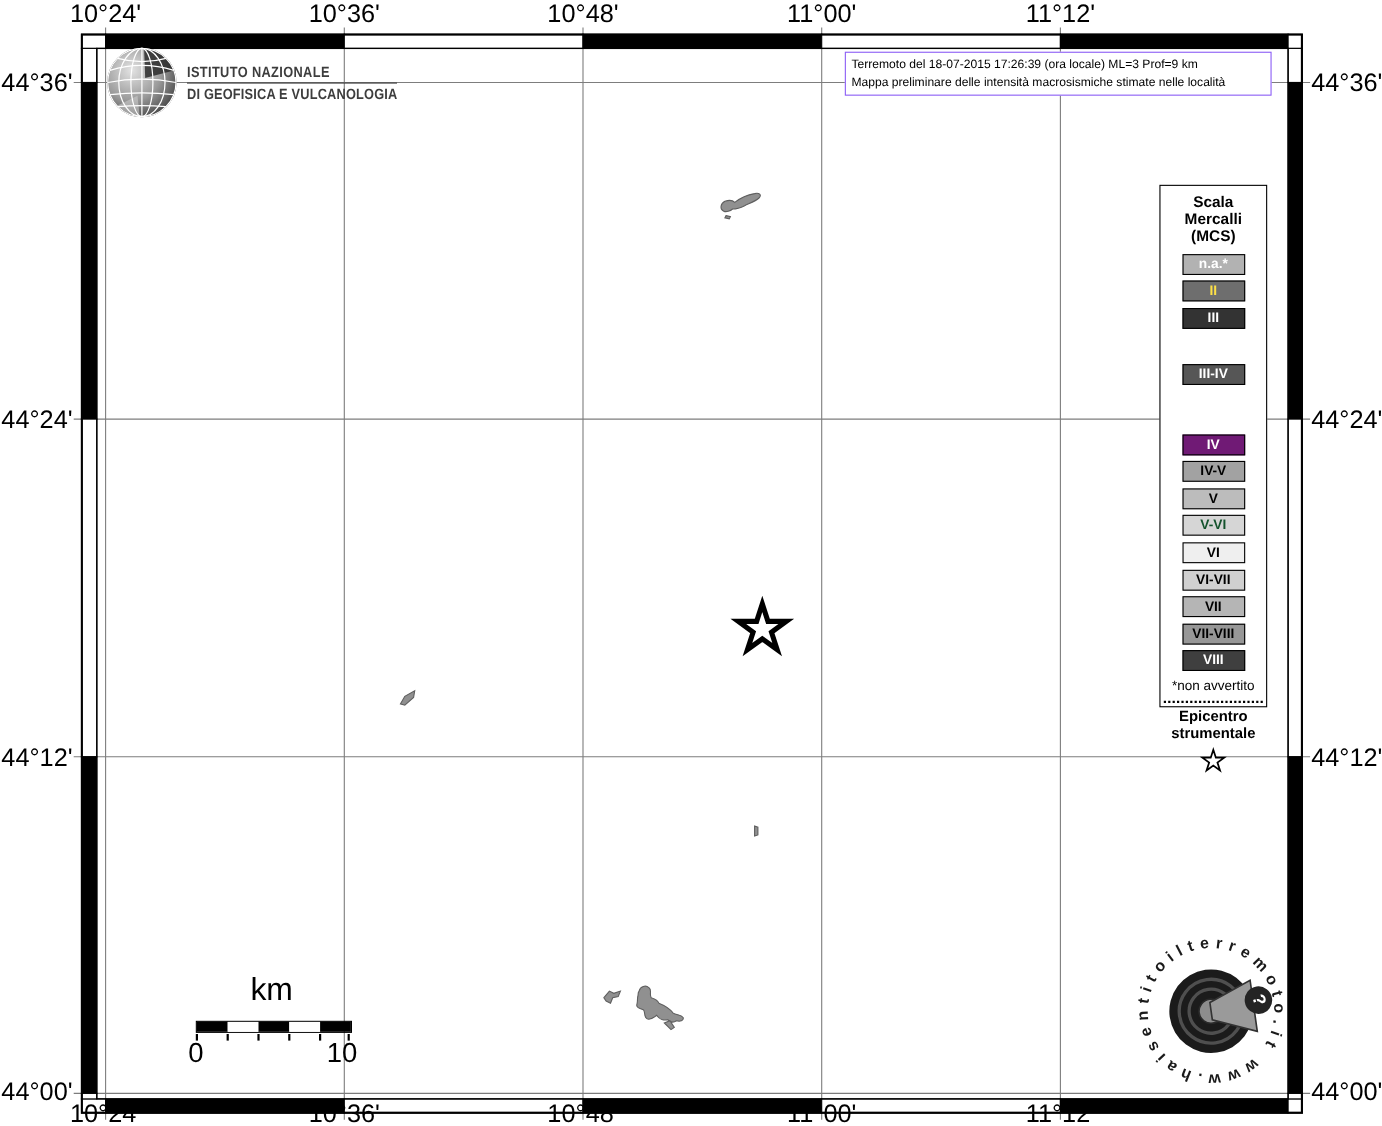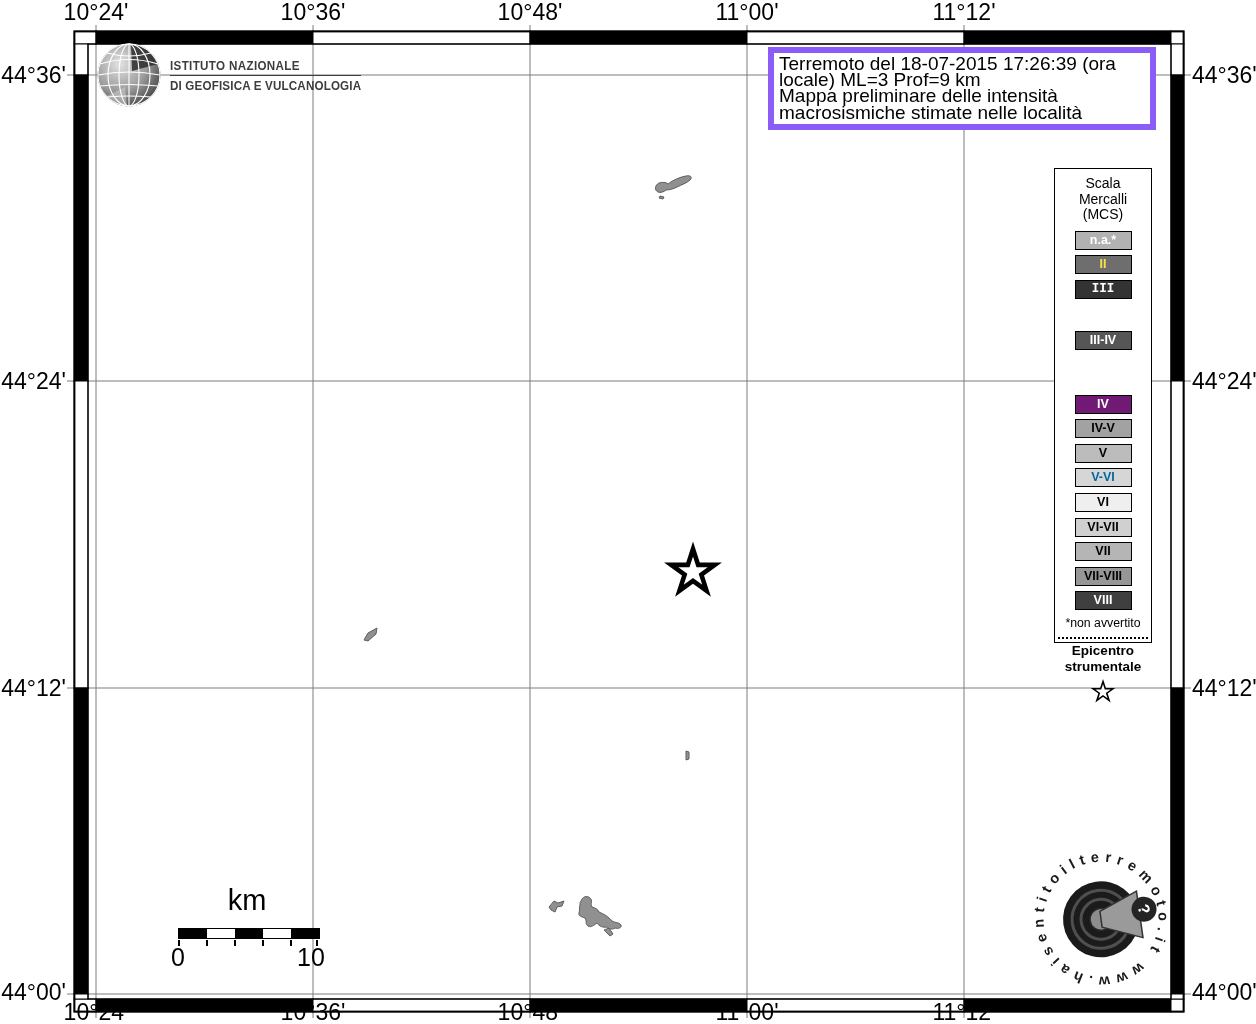--- a/index.html
+++ b/index.html
@@ -8,34 +8,34 @@
     font-family:"Liberation Sans",sans-serif;color:#000;overflow:hidden;
   }
   .abs{position:absolute;}
   
   .lon-label{width:120px;text-align:center;font-size:23px;height:24px;line-height:24px;}
   .lat-label{width:66px;font-size:23px;height:26px;line-height:26px;}
   .lat-left{left:0;text-align:right;}
   .lat-right{left:1192px;text-align:left;}
   
   #info-box{
-    left:768px;top:47px;width:388px;background:#fff;border:6px solid #8b5cf6;
-    padding:3px 5px;font-size:19px;line-height:16.2px;box-sizing:border-box;
+    left:768px;top:47px;width:388px;background:#fff;border:1px solid #8b5cf6;
+    padding:3px 5px;font-size:11px;line-height:16.2px;box-sizing:border-box;
   }
   
   #ingv-logo{left:96px;top:42px;width:260px;height:70px;background:transparent;}
   #ingv-text{position:absolute;left:74px;top:16px;color:#3d3d3d;transform:scaleX(.86);transform-origin:left top;white-space:nowrap;}
   #ingv-text .l1{font-size:13.5px;font-weight:bold;letter-spacing:.4px;padding-bottom:2px;border-bottom:1.4px solid #3d3d3d;}
   #ingv-text .l2{font-size:13.5px;font-weight:bold;letter-spacing:.2px;padding-top:2px;}
   
   #legend{
     left:1054px;top:168px;width:98px;height:475px;background:#fff;border:1px solid #000;
     box-sizing:border-box;text-align:center;
   }
-  #legend .title{font-weight:normal;font-size:14px;line-height:15.5px;padding-top:7px;}
+  #legend .title{font-weight:bold;font-size:14px;line-height:15.5px;padding-top:7px;}
   .mcs-box{
     width:55px;height:17px;border:1px solid #000;margin:0 auto 5.6px;
     font-weight:bold;font-size:12.5px;line-height:17px;text-align:center;
   }
   #legend .boxes{margin-top:8px;}
   #legend .footnote{font-size:12.3px;margin-top:3px;text-align:center;}
   #legend .dotsep{border-top:2px dotted #000;margin:7px 3px 4px;}
   #legend .epi{font-weight:bold;font-size:13.5px;line-height:15.5px;}
   
   #scalebar-km{left:187px;top:884px;width:120px;text-align:center;font-size:29px;}
@@ -176,26 +176,26 @@
 
   <div id="legend" class="abs">
     <div class="title">
       <div>Scala</div>
       <div>Mercalli</div>
       <div>(MCS)</div>
     </div>
     <div class="boxes">
       <div class="mcs-box" style="background-color: rgb(178, 178, 178); color: rgb(255, 255, 255);">n.a.*</div>
       <div class="mcs-box" style="background-color: rgb(110, 110, 110); color: #fde047;">II</div>
-      <div class="mcs-box" style="background-color: rgb(51, 51, 51); color: rgb(255, 255, 255); font-family: Liberation Mono, monospace;">III</div>
+      <div class="mcs-box" style="background-color: rgb(51, 51, 51); color: rgb(255, 255, 255);">III</div>
       <div class="mcs-box" style="background-color: rgb(86, 86, 86); color: rgb(255, 255, 255); margin-top: 32px;">III-IV</div>
       <div class="mcs-box" style="background-color: #701a75; color: rgb(255, 255, 255); margin-top: 45px;">IV</div>
       <div class="mcs-box" style="background-color: rgb(162, 162, 162); color: rgb(0, 0, 0);">IV-V</div>
       <div class="mcs-box" style="background-color: rgb(188, 188, 188); color: rgb(0, 0, 0);">V</div>
-      <div class="mcs-box" style="background-color: rgb(214, 214, 214); color: #0369a1;">V-VI</div>
+      <div class="mcs-box" style="background-color: rgb(214, 214, 214); color: #14532d;">V-VI</div>
       <div class="mcs-box" style="background-color: rgb(239, 239, 239); color: rgb(0, 0, 0);">VI</div>
       <div class="mcs-box" style="background-color: rgb(208, 208, 208); color: rgb(0, 0, 0);">VI-VII</div>
       <div class="mcs-box" style="background-color: rgb(181, 181, 181); color: rgb(0, 0, 0);">VII</div>
       <div class="mcs-box" style="background-color: rgb(151, 151, 151); color: rgb(0, 0, 0);">VII-VIII</div>
       <div class="mcs-box" style="background-color: rgb(63, 63, 63); color: rgb(255, 255, 255);">VIII</div>
     </div>
     <div class="footnote">*non avvertito</div>
     <div class="dotsep"></div>
     <div class="epi">
       <div>Epicentro</div>

